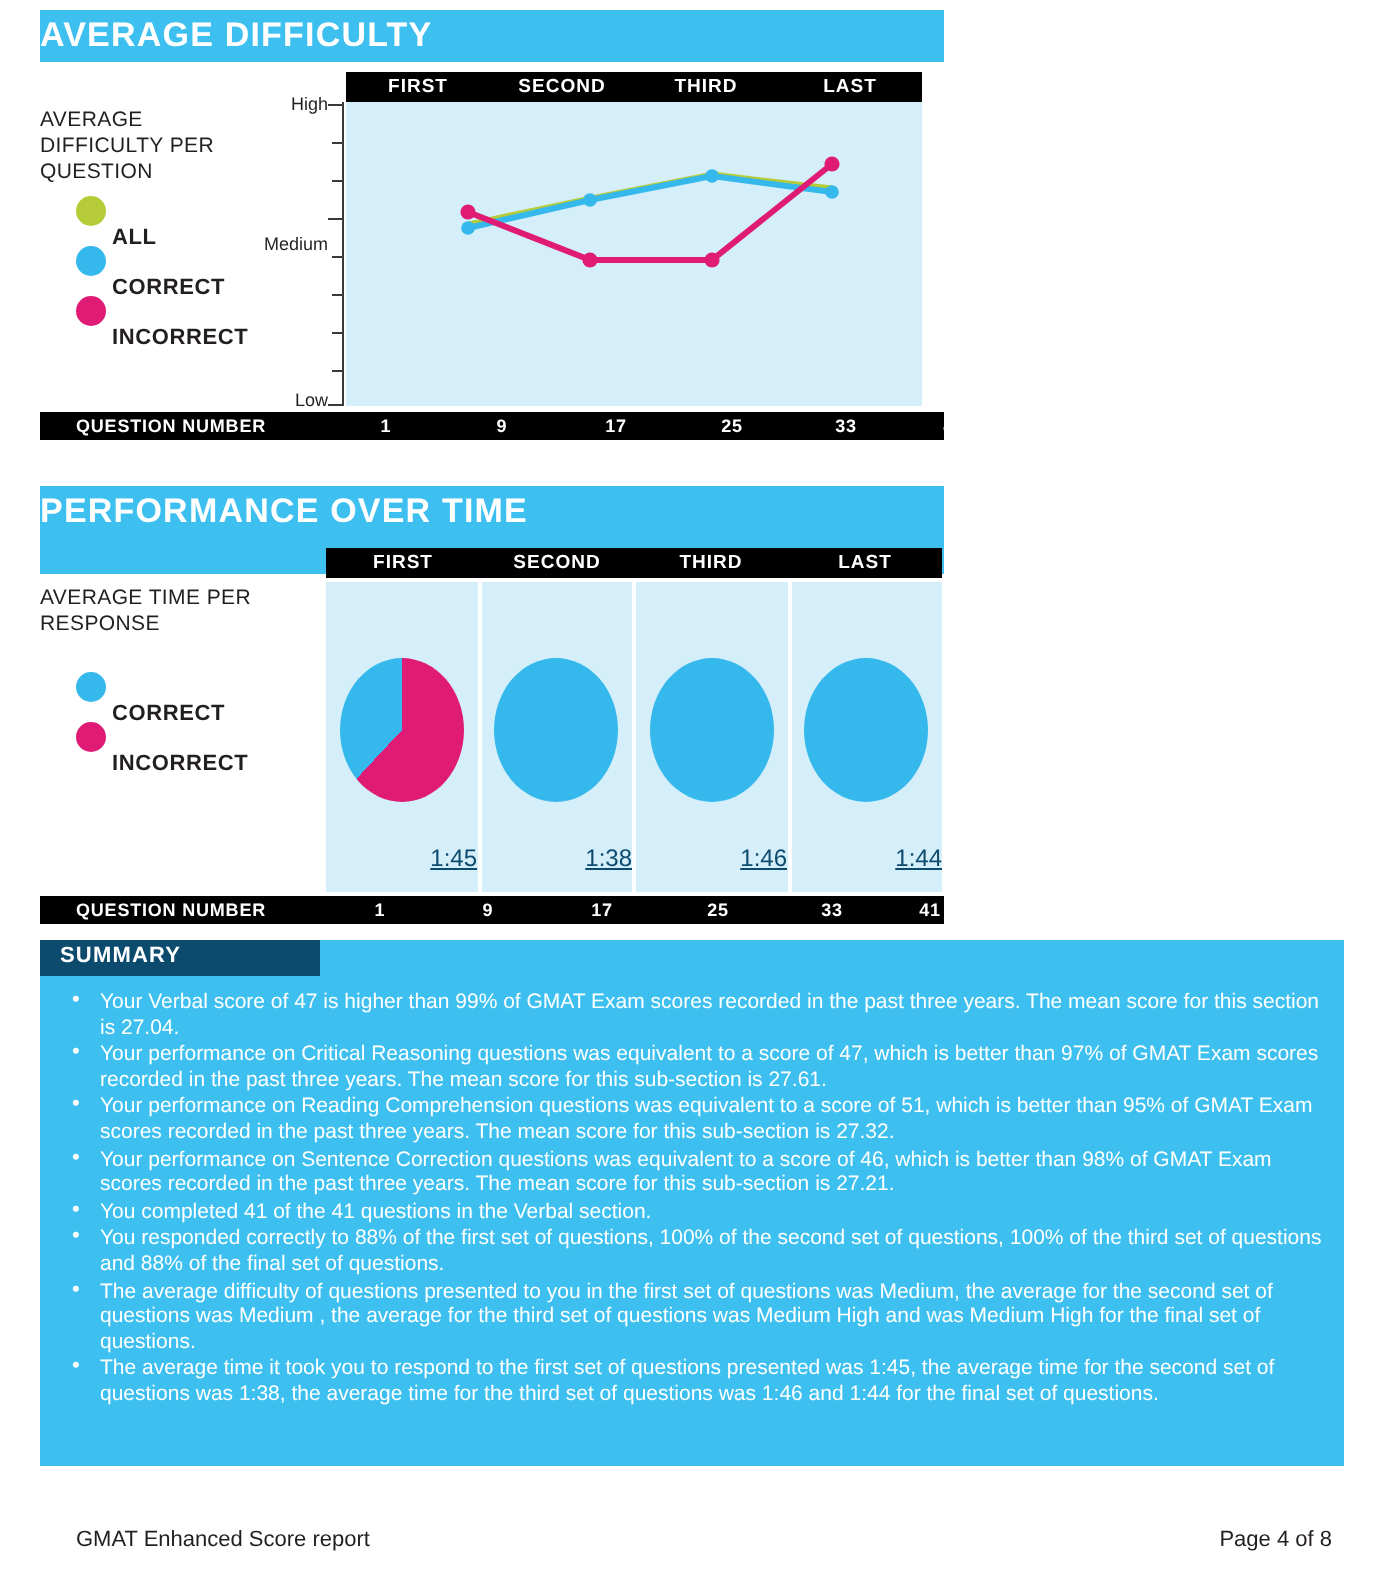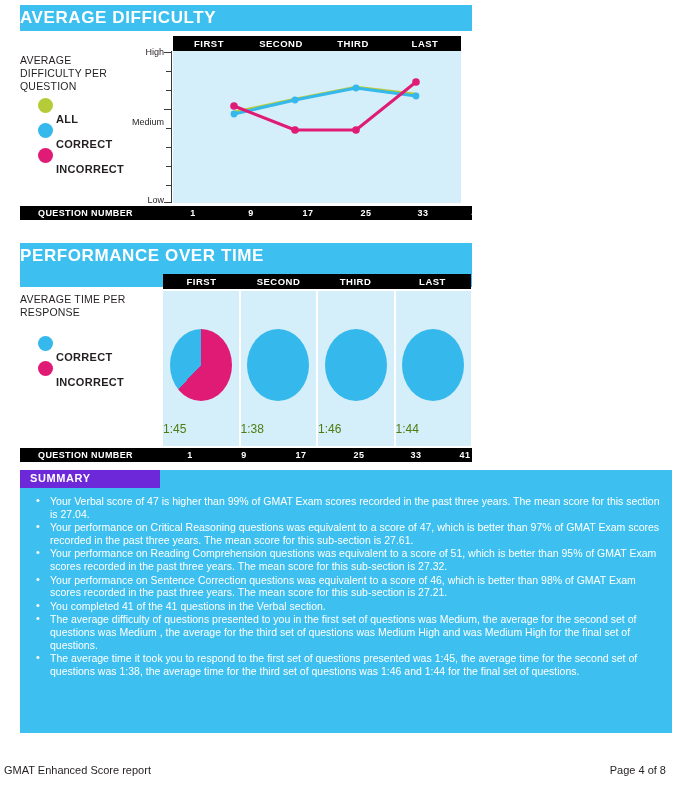--- a/index.html
+++ b/index.html
@@ -137,33 +137,34 @@
     transform: translateX(-50%);
     top: 38px;
     width: 62px;
     height: 72px;
     border-radius: 50%;
   }
   .pie-time {
     position: absolute;
     left: 0; right: 0;
     bottom: 10px;
-    text-align: left;
+    text-align: right;
     font-size: 12px;
-    color: #4d7c0f;
+    color: #0c4a6e;
+    text-decoration: underline;
   }
 
   
   .summary-box {
     position: absolute;
     background: #3dc0f0;
   }
   .summary-tab {
     position: absolute;
-    background: #6d28d9;
+    background: #0c4a6e;
     color: #ffffff;
     font-weight: bold;
     font-size: 11px;
     letter-spacing: 0.6px;
     line-height: 17px;
     padding-left: 10px;
     box-sizing: border-box;
   }
   .summary-list {
     position: absolute;
@@ -327,20 +328,21 @@
   <div class="summary-box" style="left:20px; top:470px; width:652px; height:263px;"></div>
 
   <div class="summary-tab" style="left:20px; top:470px; width:140px; height:18px;">SUMMARY</div>
 
   <ul class="summary-list" style="left:28px; top:495px; width:636px;">
     <li>Your Verbal score of 47 is higher than 99% of GMAT Exam scores recorded in the past three years. The mean score for this section is 27.04.</li>
     <li>Your performance on Critical Reasoning questions was equivalent to a score of 47, which is better than 97% of GMAT Exam scores recorded in the past three years. The mean score for this sub-section is 27.61.</li>
     <li>Your performance on Reading Comprehension questions was equivalent to a score of 51, which is better than 95% of GMAT Exam scores recorded in the past three years. The mean score for this sub-section is 27.32.</li>
     <li>Your performance on Sentence Correction questions was equivalent to a score of 46, which is better than 98% of GMAT Exam scores recorded in the past three years. The mean score for this sub-section is 27.21.</li>
     <li>You completed 41 of the 41 questions in the Verbal section.</li>
+    <li>You responded correctly to 88% of the first set of questions, 100% of the second set of questions, 100% of the third set of questions and 88% of the final set of questions.</li>
     <li>The average difficulty of questions presented to you in the first set of questions was Medium, the average for the second set of questions was Medium , the average for the third set of questions was Medium High and was Medium High for the final set of questions.</li>
     <li>The average time it took you to respond to the first set of questions presented was 1:45, the average time for the second set of questions was 1:38, the average time for the third set of questions was 1:46 and 1:44 for the final set of questions.</li>
   </ul>
 
-  <div class="footer-left" style="left:4px; top:764px;text-align:right;">GMAT Enhanced Score report</div>
+  <div class="footer-left" style="left:38px; top:764px;text-align:right;">GMAT Enhanced Score report</div>
   <div class="footer-right" style="right:22px; top:764px;">Page 4 of 8</div>
 
 </div>
 
 </body></html>

